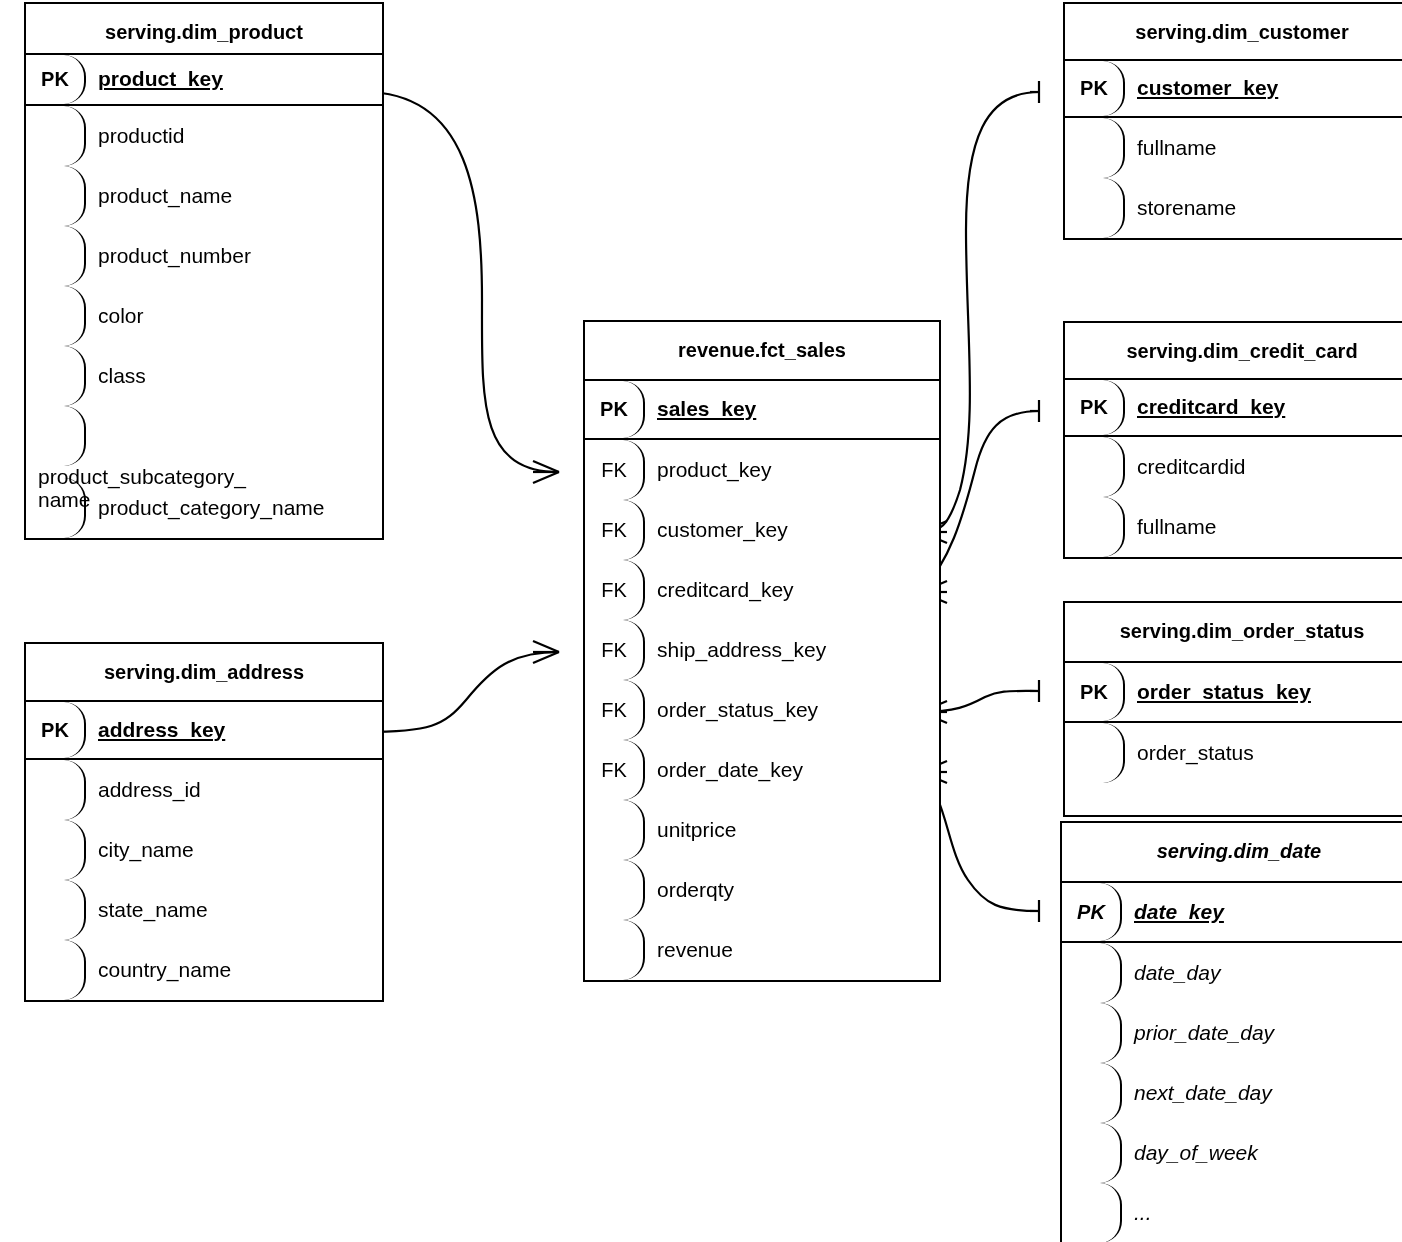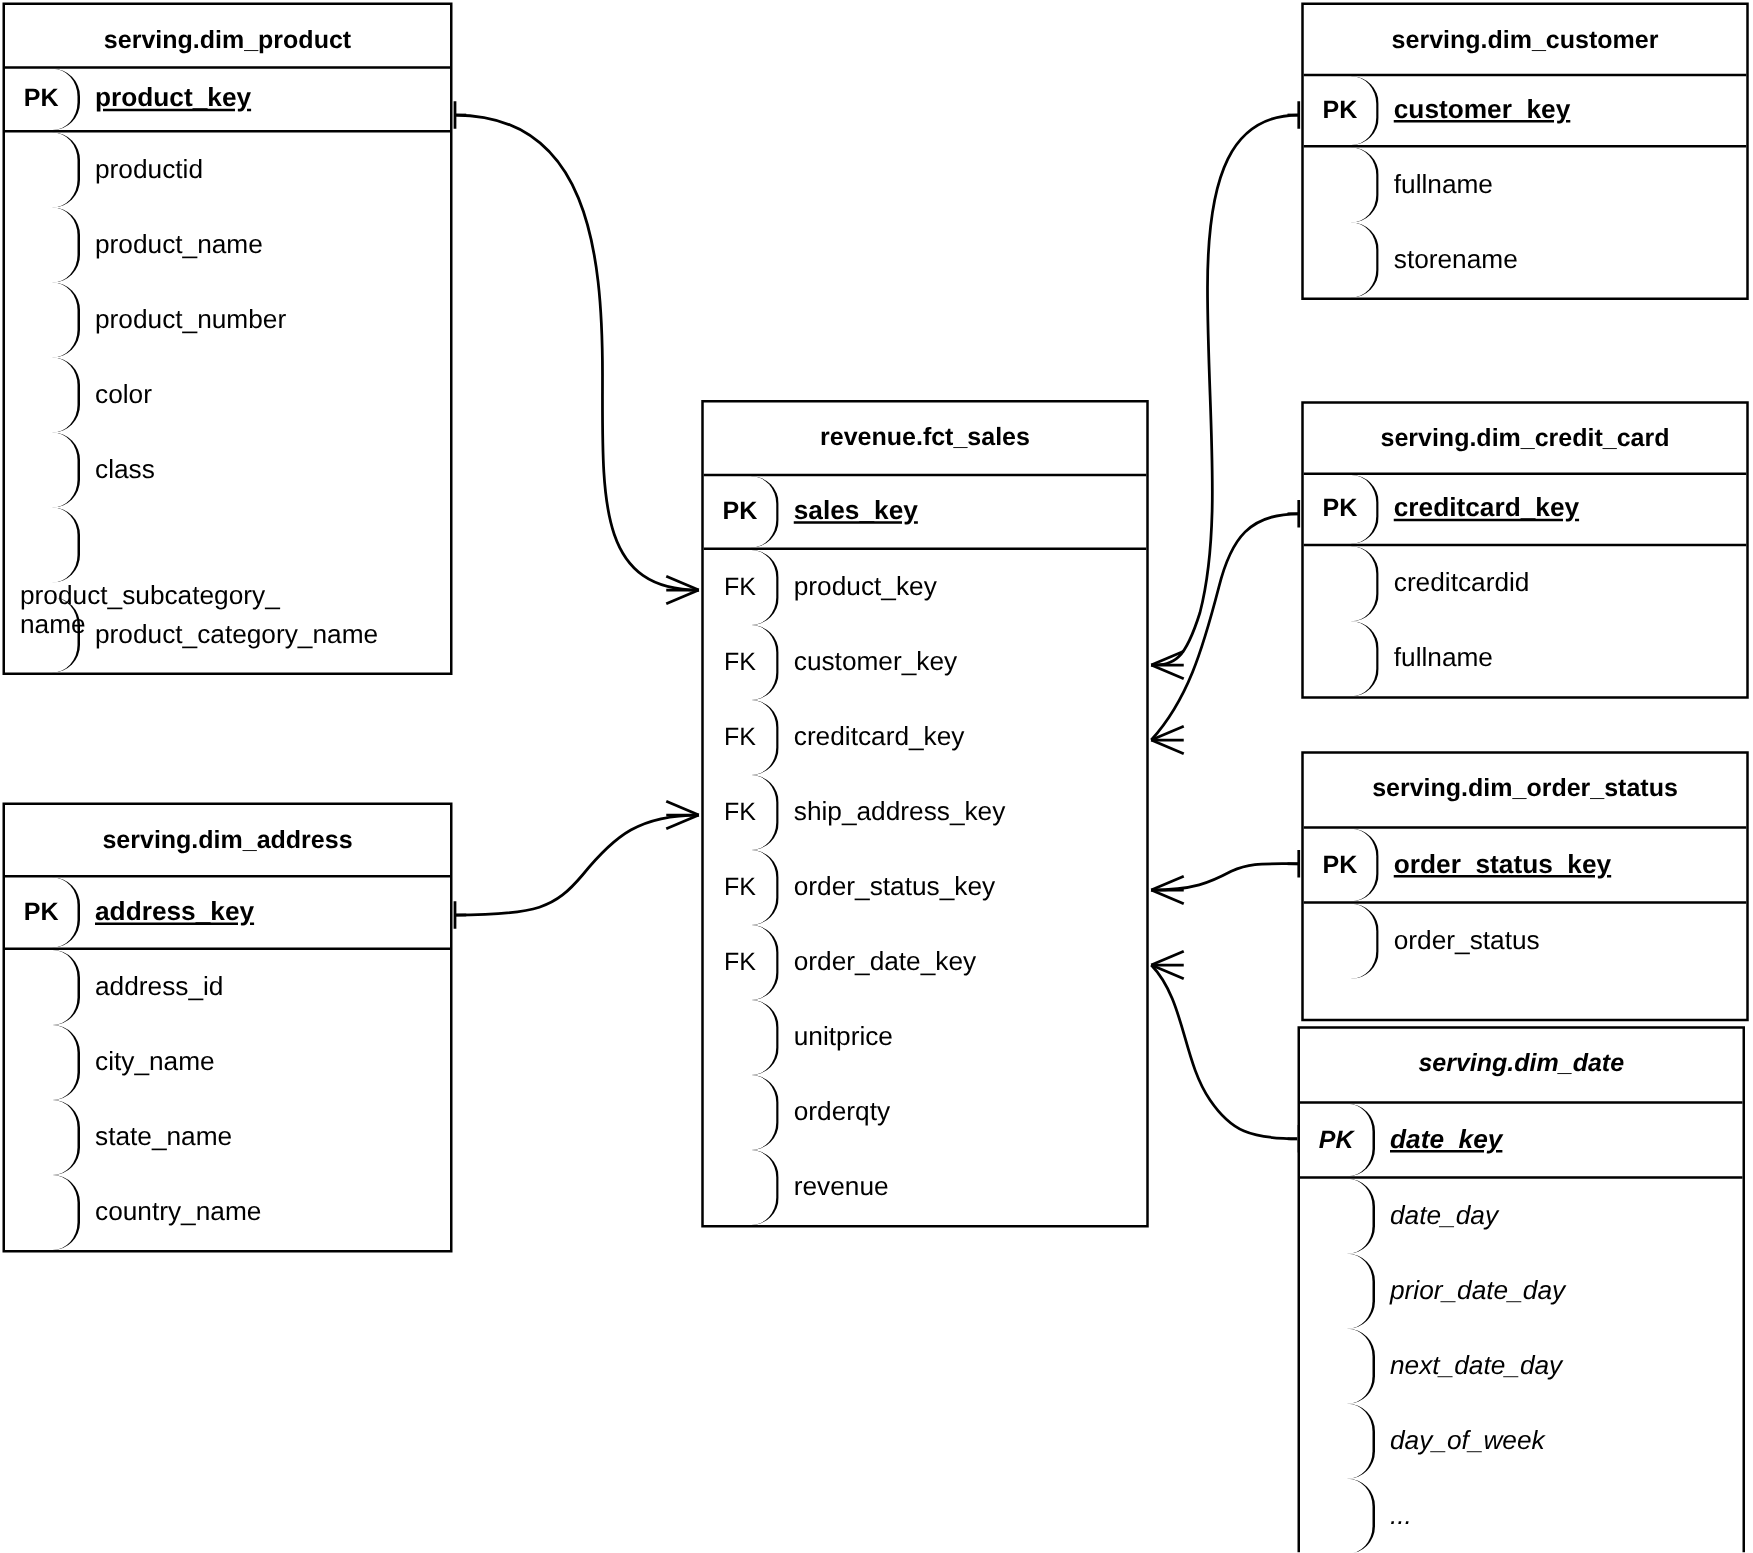--- a/index.html
+++ b/index.html
@@ -27,20 +27,21 @@
     height: 1242px;
     pointer-events: none;
   }
   .entity {
     position: absolute;
     box-sizing: border-box;
     border: 2px solid #000000;
     background: #ffffff;
     display: flex;
     flex-direction: column;
+    margin-left: 22px;
   }
   .ent-title {
     box-sizing: border-box;
     height: 60px;
     line-height: 56px;
     text-align: center;
     font-weight: bold;
     font-size: 20px;
     border-bottom: 2px solid #000000;
     white-space: nowrap;

